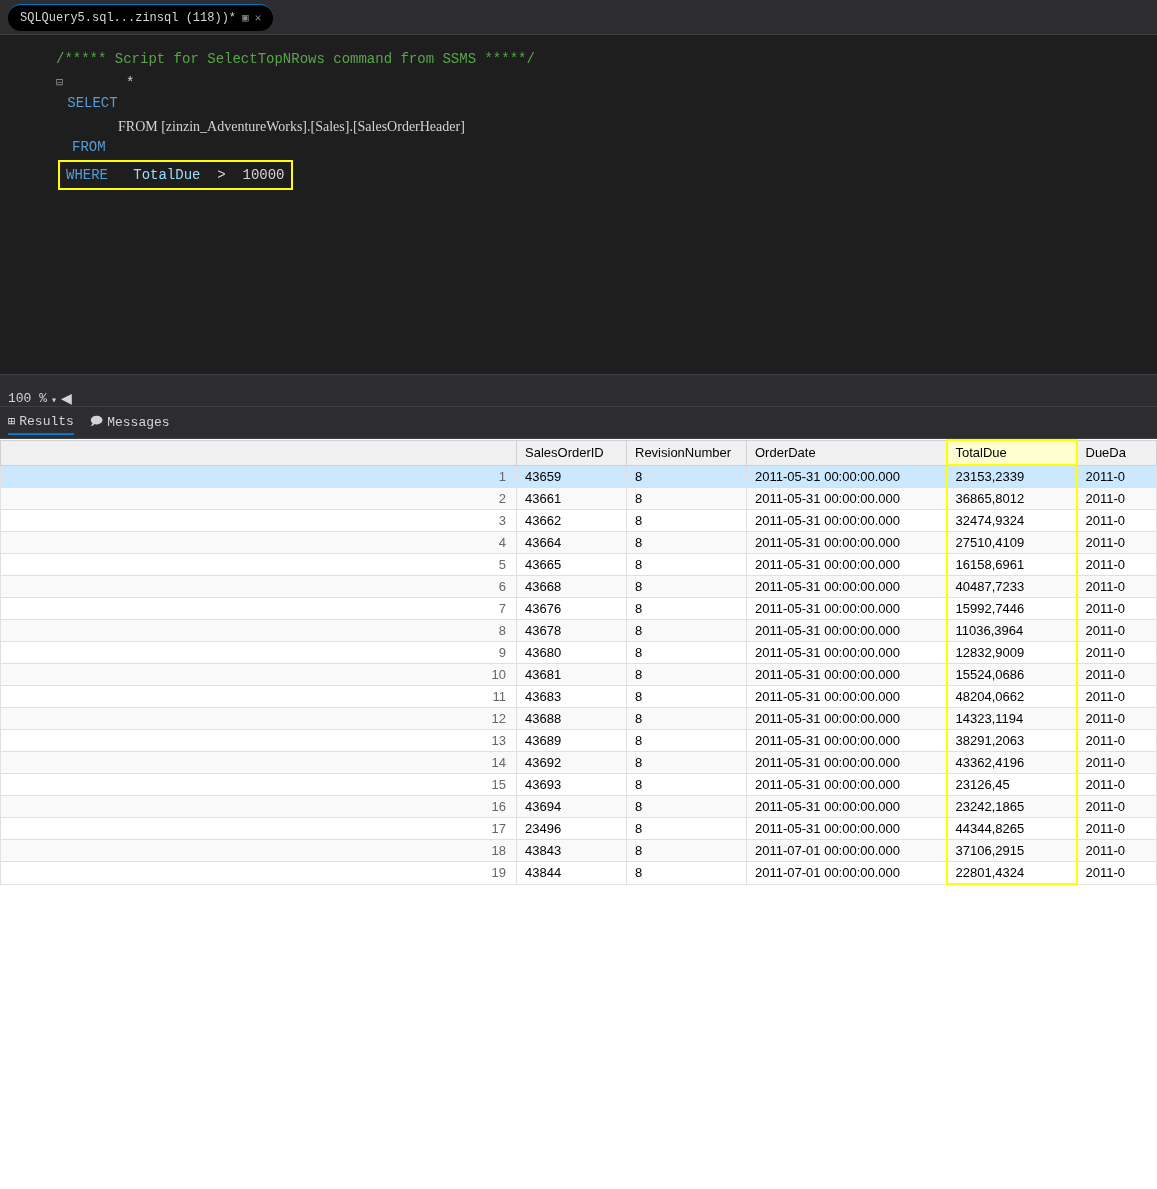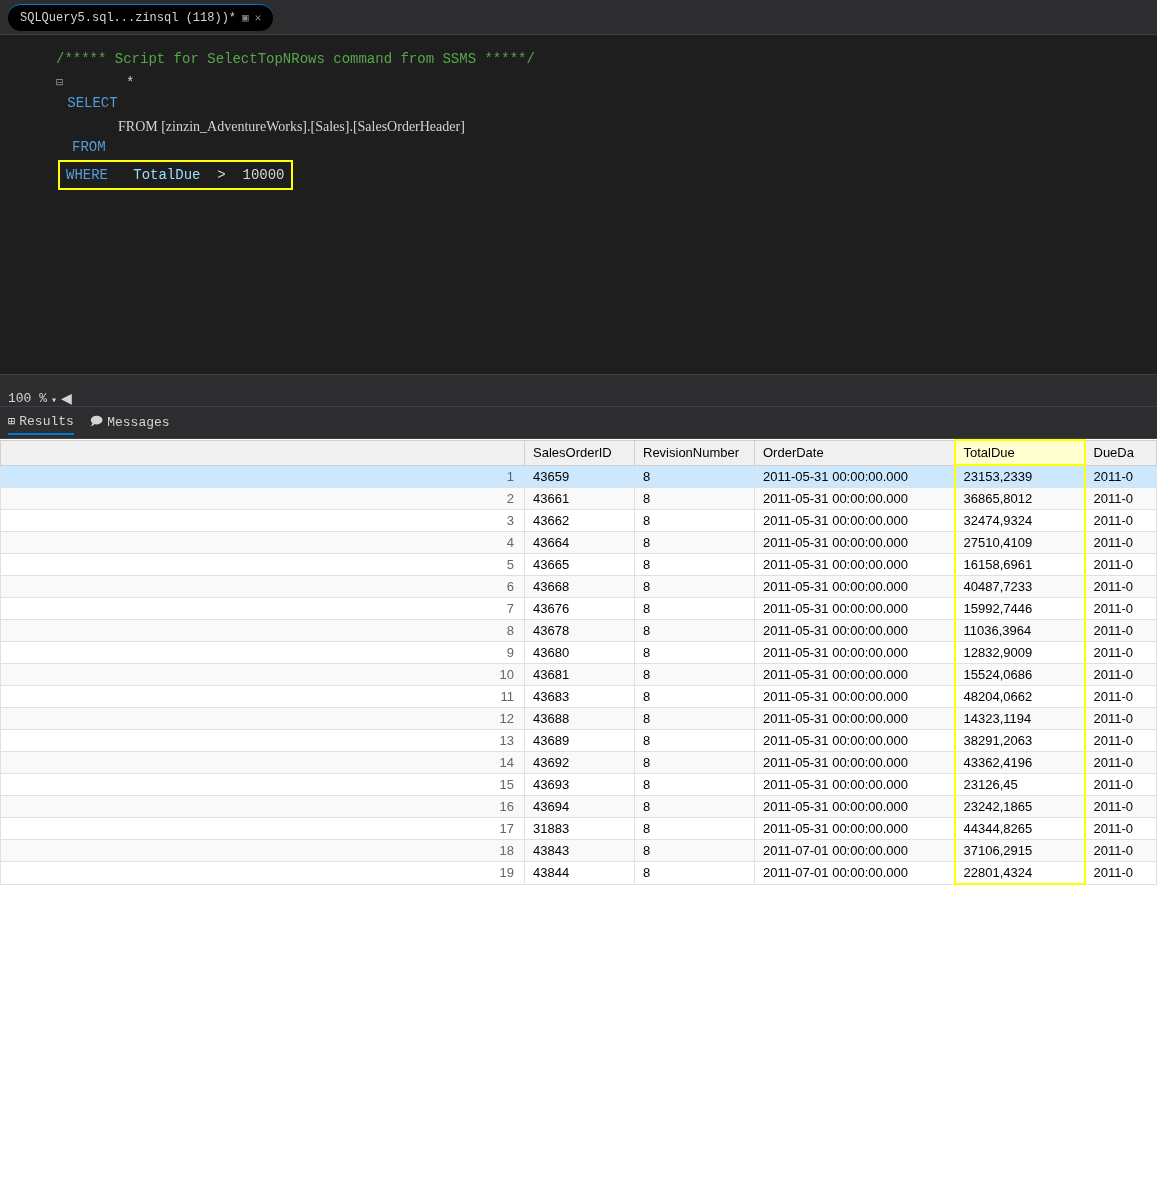--- a/index.html
+++ b/index.html
@@ -205,21 +205,21 @@
       color: #666;
       text-align: right;
       padding-right: 10px;
       min-width: 30px;
     }
 
     .col-salesorder { width: 110px; }
     .col-revision { width: 120px; }
     .col-orderdate { width: 200px; }
     .col-totaldue { width: 130px; }
-    .col-dueda { width: 72px; }
+    .col-dueda { width: 80px; }
 
     .editor-content {
       padding: 4px 8px 4px 0;
     }
   </style>
 </head>
 <body>
 
 <div class="title-bar">
   <div class="tab">
@@ -418,21 +418,21 @@
         <tr>
           <td class="row-num">16</td>
           <td>43694</td>
           <td>8</td>
           <td>2011-05-31 00:00:00.000</td>
           <td class="highlighted-col">23242,1865</td>
           <td>2011-0</td>
         </tr>
         <tr>
           <td class="row-num">17</td>
-          <td>31883</td>
+          <td>23496</td>
           <td>8</td>
           <td>2011-05-31 00:00:00.000</td>
           <td class="highlighted-col">44344,8265</td>
           <td>2011-0</td>
         </tr>
         <tr>
           <td class="row-num">18</td>
           <td>43843</td>
           <td>8</td>
           <td>2011-07-01 00:00:00.000</td>

